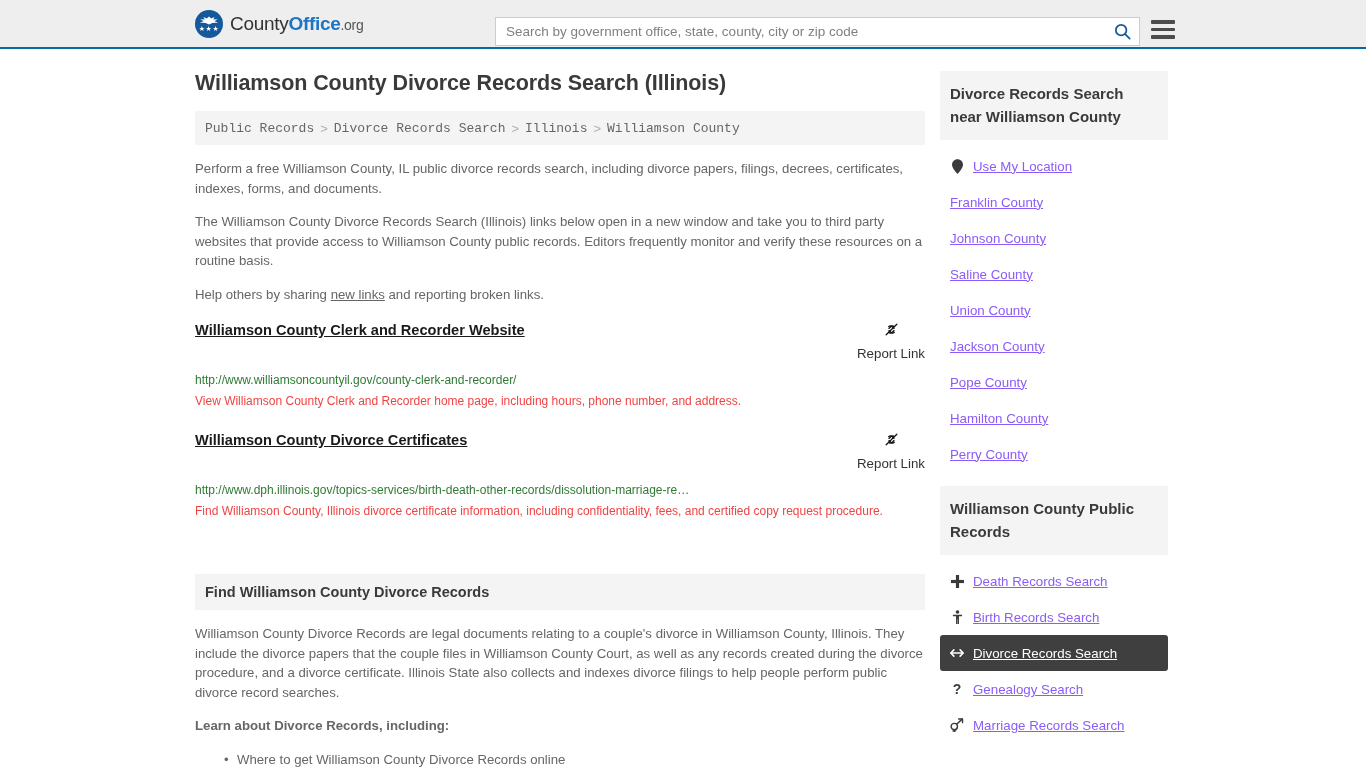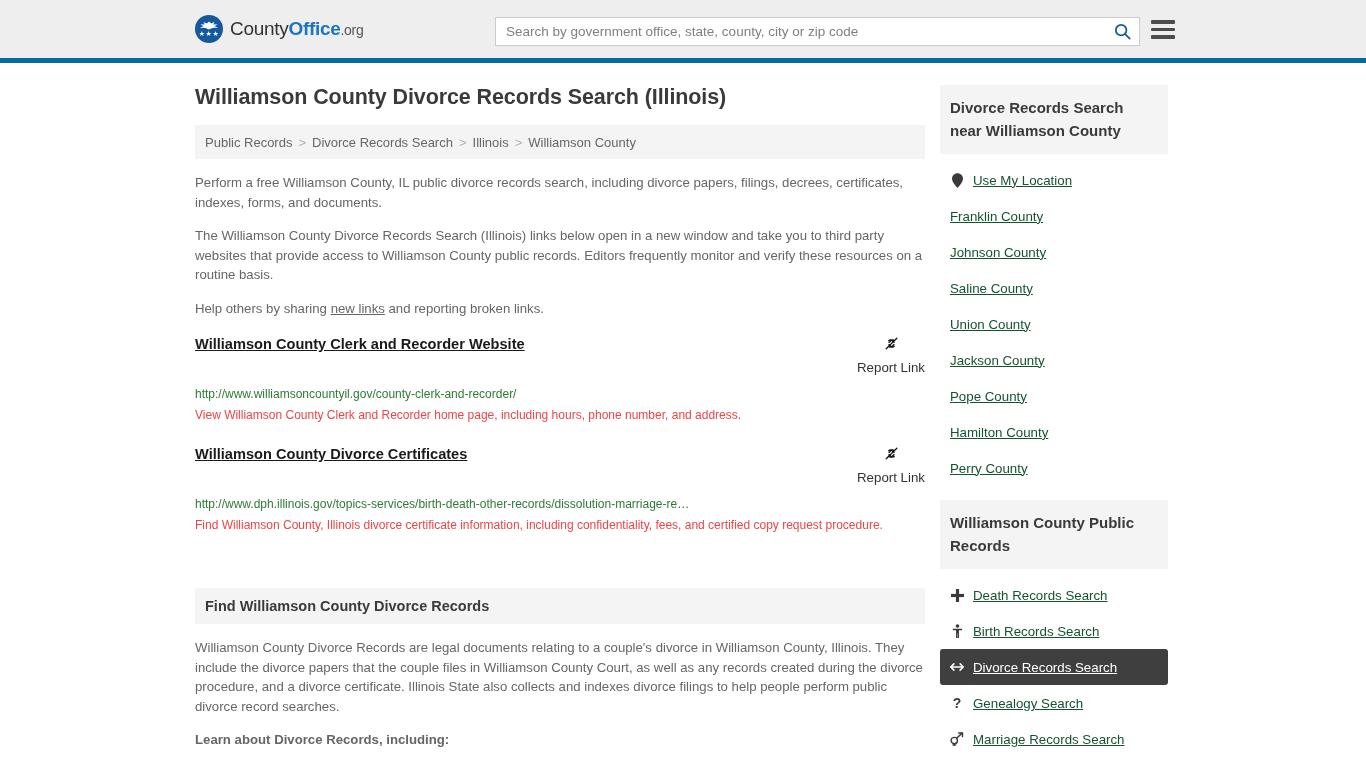--- a/index.html
+++ b/index.html
@@ -6,23 +6,23 @@
   html, body {
     margin: 0; padding: 0;
     width: 1366px; height: 768px;
     overflow: hidden;
     background: #ffffff;
     font-family: "Liberation Sans", sans-serif;
   }
 
   
   .header {
-    height: 63px;
+    height: 49px;
     background: #eeeeee;
-    border-bottom: 5px solid #0369a1;
+    border-bottom: 2px solid #0369a1;
     display: flex;
     align-items: center;
     position: relative;
   }
   .logo-wrap {
     display: flex;
     align-items: center;
     margin-left: 195px;
     text-decoration: none;
   }
@@ -133,20 +133,21 @@
     display: flex;
     align-items: center;
     padding: 0 10px;
     font-size: 13px;
     color: #666666;
     margin-bottom: 14px;
   }
   .breadcrumb a {
     color: #666666;
     text-decoration: none;
+    font-family: Liberation Mono, monospace;
   }
   .breadcrumb .sep {
     color: #b0b0b0;
     margin: 0 6px;
   }
 
   .para {
     font-size: 13.2px;
     line-height: 19.5px;
     color: #666666;
@@ -275,21 +276,21 @@
     flex: none;
     display: flex;
     align-items: center;
     justify-content: center;
     color: #3a3a3a;
     font-size: 14px;
     font-weight: bold;
   }
   .side-item .label {
     font-size: 13.3px;
-    color: #14532d;
+    color: #8b5cf6;
     text-decoration: underline;
     white-space: nowrap;
   }
   .side-item.active {
     background: #3f3f3f;
     border-radius: 3px;
   }
   .side-item.active .label { color: #ffffff; }
   .side-item.active .icon { color: #ffffff; }
 </style>

